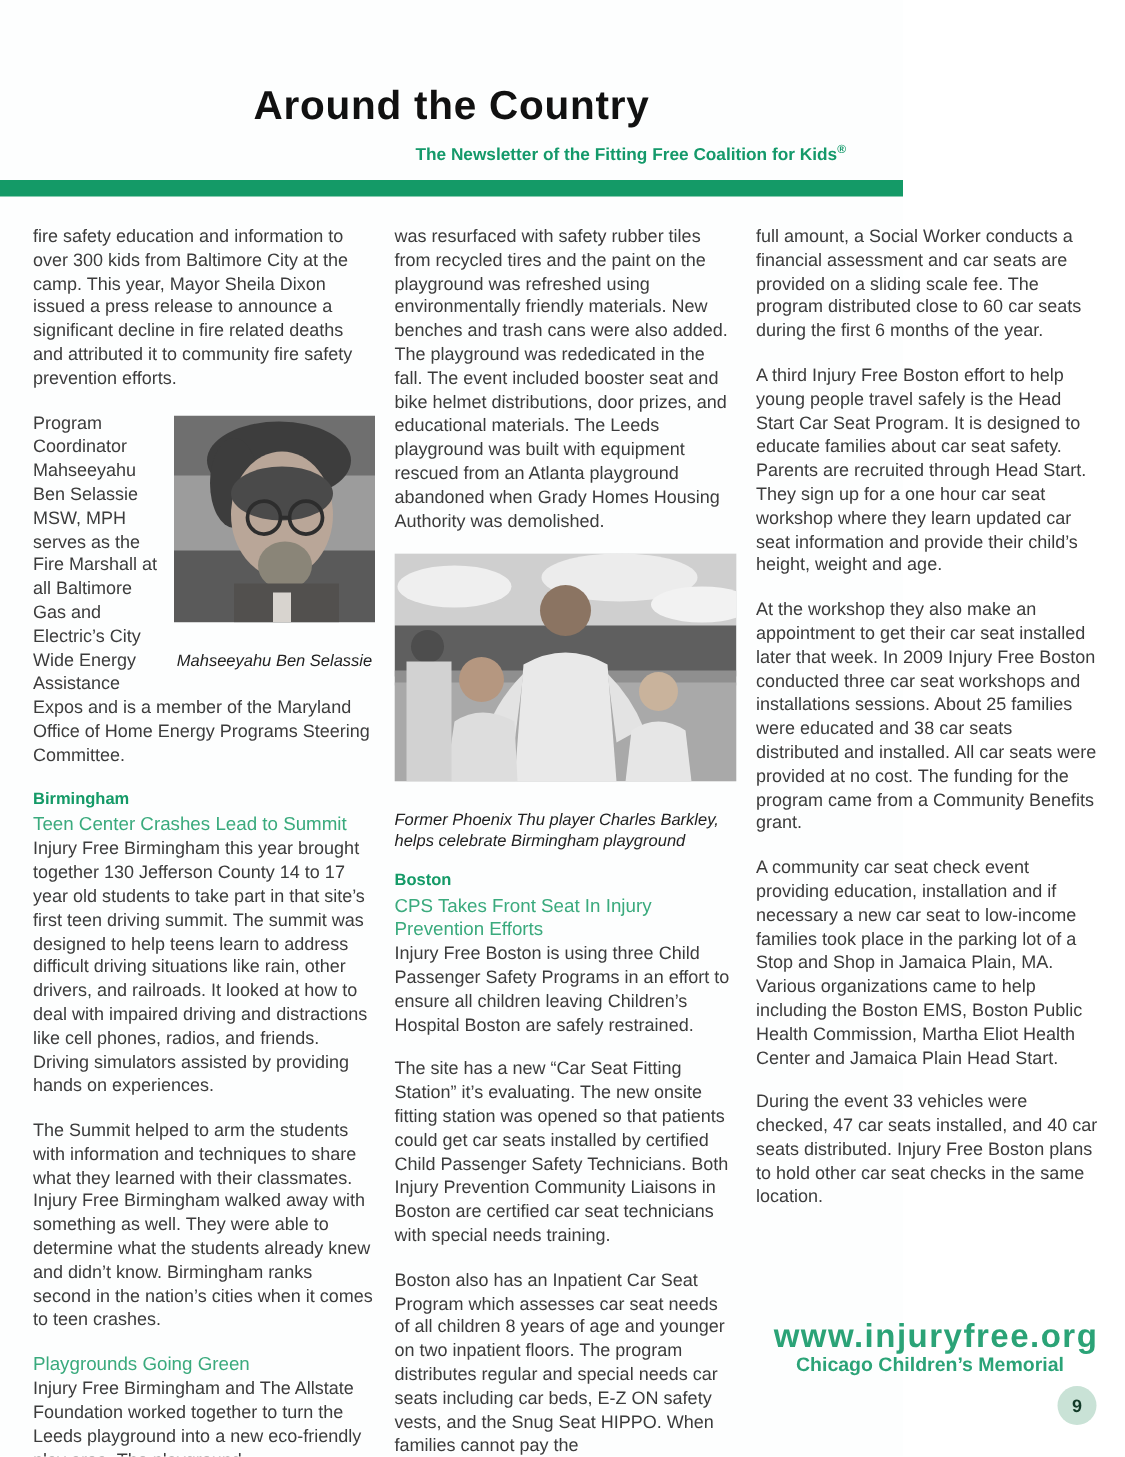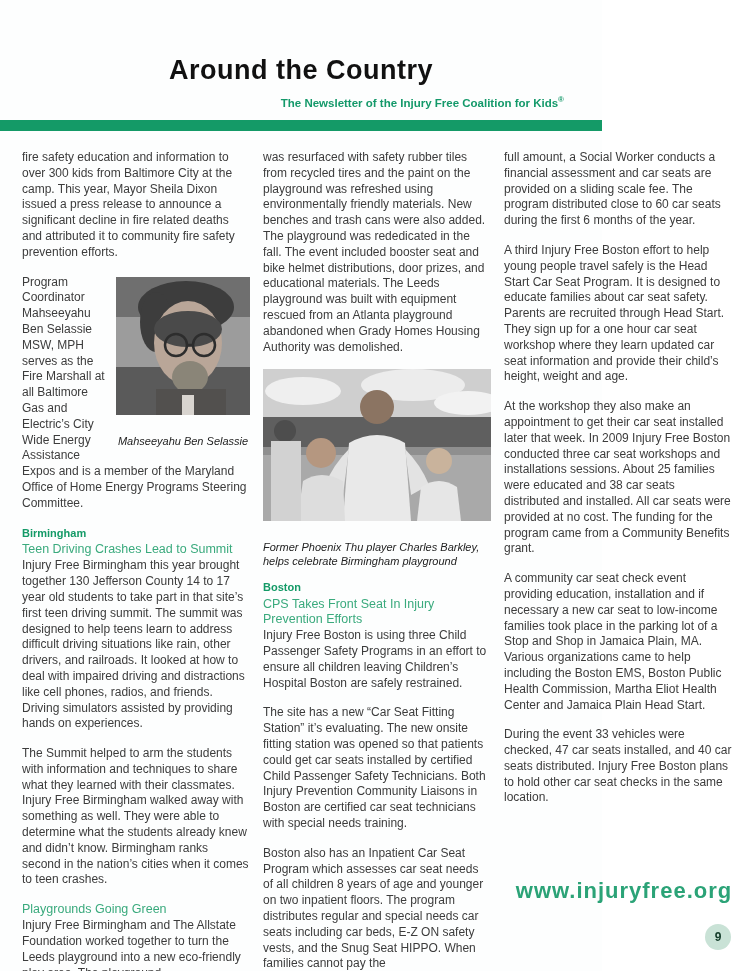--- a/index.html
+++ b/index.html
@@ -74,21 +74,21 @@
     align-items: center; justify-content: center;
   }
 </style>
 </head>
 <body>
 
 <div class="page">
 
   <div class="header">
     <div class="page-title">Around the Country</div>
-    <div class="tagline"><span>The Newsletter of the Injury Free Coalition for Kids</span><sup>®</sup></div>
+    <div class="tagline"><span>The Newsletter of the Fitting Free Coalition for Kids</span><sup>®</sup></div>
     <div class="green-bar"></div>
   </div>
 
   <div class="columns">
 
     <div class="col">
       <p>fire safety education and information to over 300 kids from Baltimore City at the camp. This year, Mayor Sheila Dixon issued a press release to announce a significant decline in fire related deaths and attributed it to community fire safety prevention efforts.</p>
 
       <div class="wrap-block">
         <figure class="portrait-fig">
@@ -108,21 +108,21 @@
               <rect x="40" y="112" width="70" height="26" fill="#52504e"></rect>
               <rect x="66" y="118" width="12" height="20" fill="#d8d4cf"></rect>
             </svg>
           </span>
           <figcaption>Mahseeyahu Ben Selassie</figcaption>
         </figure>
         <p>Program Coordinator Mahseeyahu Ben Selassie MSW, MPH serves as the Fire Marshall at all Baltimore Gas and Electric’s City Wide Energy Assistance Expos and is a member of the Maryland Office of Home Energy Programs Steering Committee.</p>
       </div>
 
       <h2 class="sec">Birmingham</h2>
-      <h3 class="sub">Teen Driving Crashes Lead to Summit</h3>
+      <h3 class="sub">Teen Center Crashes Lead to Summit</h3>
       <p>Injury Free Birmingham this year brought together 130 Jefferson County 14 to 17 year old students to take part in that site’s first teen driving summit. The summit was designed to help teens learn to address difficult driving situations like rain, other drivers, and railroads.  It looked at how to deal with impaired driving and distractions like cell phones, radios, and friends. Driving simulators assisted by providing hands on experiences.</p>
       <p>The Summit helped to arm the students with information and techniques to share what they learned with their classmates.  Injury Free Birmingham walked away with something as well. They were able to determine what the students already knew and didn’t know. Birmingham ranks second in the nation’s cities when it comes to teen crashes.</p>
       <h3 class="sub">Playgrounds Going Green</h3>
       <p>Injury Free Birmingham and The Allstate Foundation worked together to turn the Leeds playground into a new eco-friendly play area. The playground</p>
     </div>
 
     <div class="col">
       <p>was resurfaced with safety rubber tiles from recycled tires and the paint on the playground was refreshed using environmentally friendly materials. New benches and trash cans were also added. The playground was rededicated in the fall.  The event included booster seat and bike helmet distributions, door prizes, and educational materials. The Leeds playground was built with equipment rescued from an Atlanta playground abandoned when Grady Homes Housing Authority was demolished.</p>
 
       <figure class="group-fig">
@@ -161,15 +161,16 @@
       <p>full amount, a Social Worker conducts a financial assessment and car seats are provided on a sliding scale fee.  The program distributed close to 60 car seats during the first 6 months of the year.</p>
       <p>A third Injury Free Boston effort to help young people travel safely is the Head Start Car Seat Program.  It is designed to educate families about car seat safety. Parents are recruited through Head Start.  They sign up for a one hour car seat workshop where they learn updated car seat information and provide their child’s height, weight and age.</p>
       <p>At the workshop they also make an appointment to get their car seat installed later that week.  In 2009 Injury Free Boston conducted three car seat workshops and installations sessions.  About 25 families were educated and 38 car seats distributed and installed.  All car seats were provided at no cost.  The funding for the program came from a Community Benefits grant.</p>
       <p>A community car seat check event providing education, installation and if necessary a new car seat to low-income families took place in the parking lot of a Stop and Shop in Jamaica Plain, MA.  Various organizations came to help including the Boston EMS, Boston Public Health Commission, Martha Eliot Health Center and Jamaica Plain Head Start.</p>
       <p>During the event 33 vehicles were checked, 47 car seats installed, and 40 car seats distributed.  Injury Free Boston plans to hold other car seat checks in the same location.</p>
     </div>
 
   </div>
 
   <a class="site-url" href="#">www.injuryfree.org</a>
+  <div class="site-org">Chicago Children’s Memorial</div>
   <div class="page-badge">9</div>
 
 </div>
 
 </body></html>

